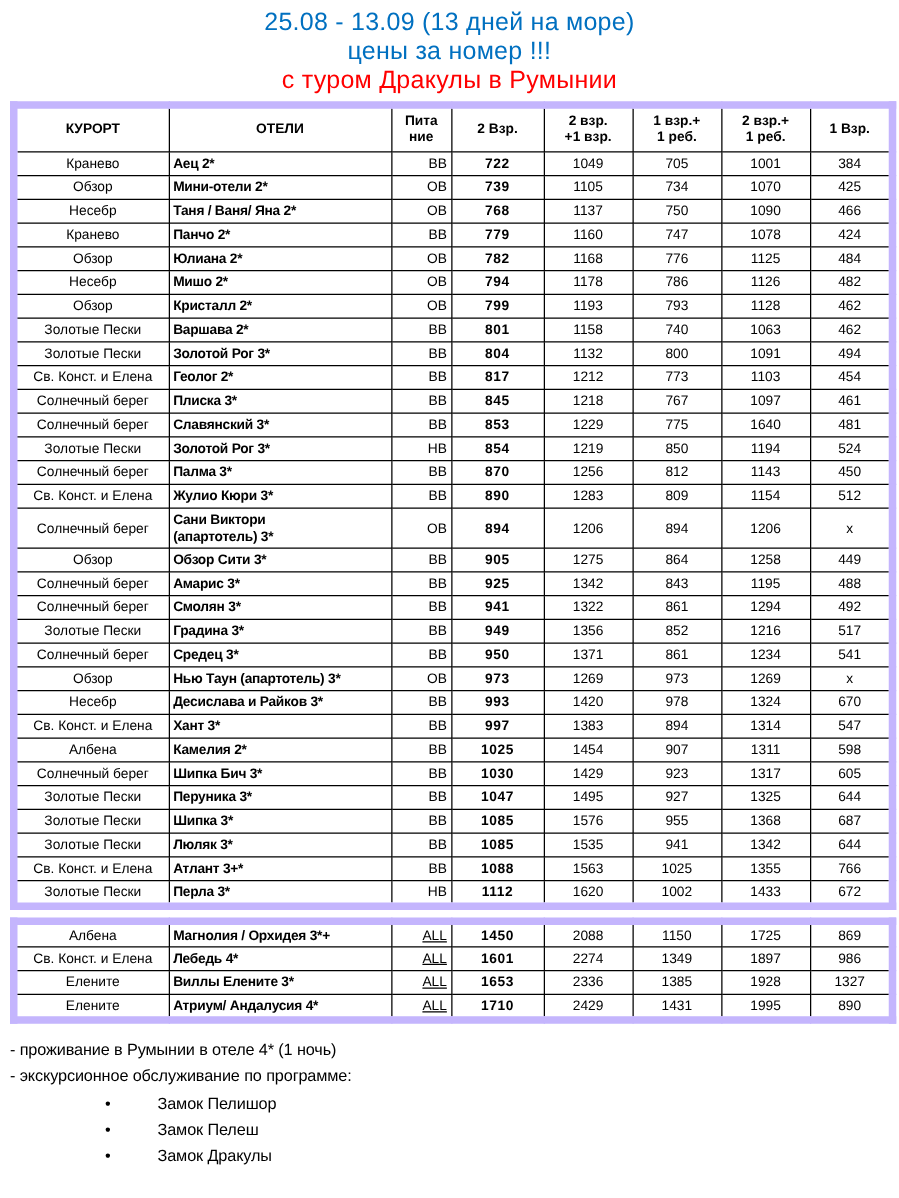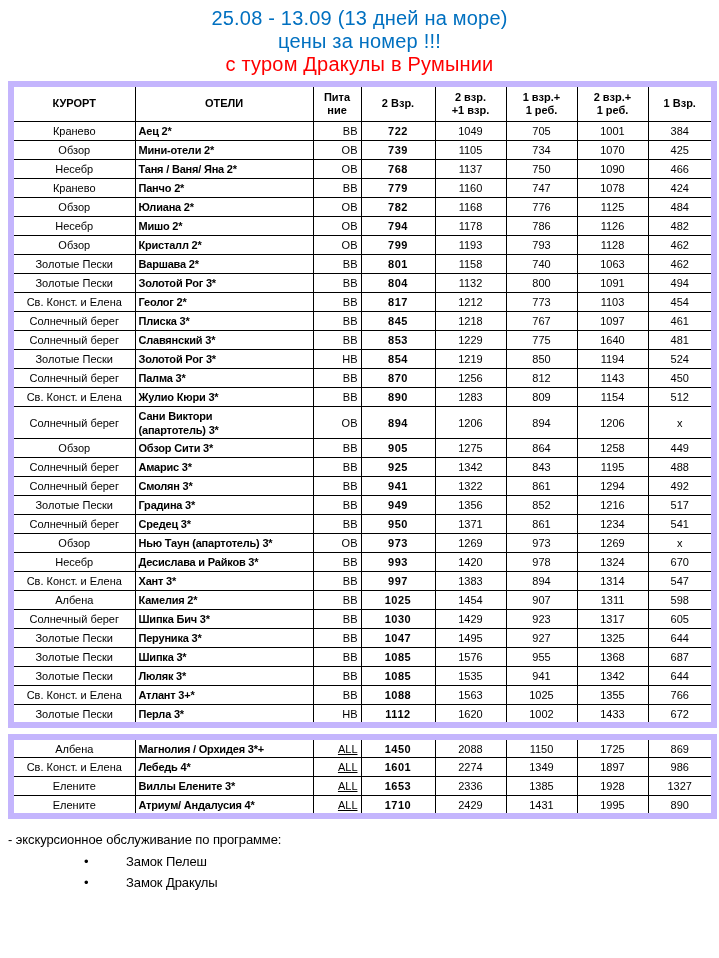--- a/index.html
+++ b/index.html
@@ -441,21 +441,23 @@
           <td class="num">2429</td>
           <td class="num">1431</td>
           <td class="num">1995</td>
           <td class="num">890</td>
         </tr>
       </tbody>
   </table>
 
   <div class="footer">
     <div id="f-lines">
+        <div class="f-line">- проживание в Румынии в отеле 4* (1 ночь)</div>
         <div class="f-line">- экскурсионное обслуживание по программе:</div>
       </div>
     <ul class="program" id="f-bullets">
+        <li>Замок Пелишор</li>
         <li>Замок Пелеш</li>
         <li>Замок Дракулы</li>
       </ul>
   </div>
 
 </div>
 
 </body></html>

